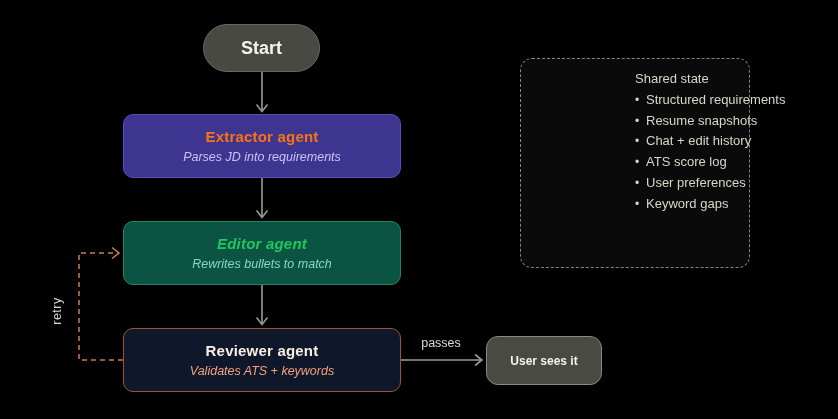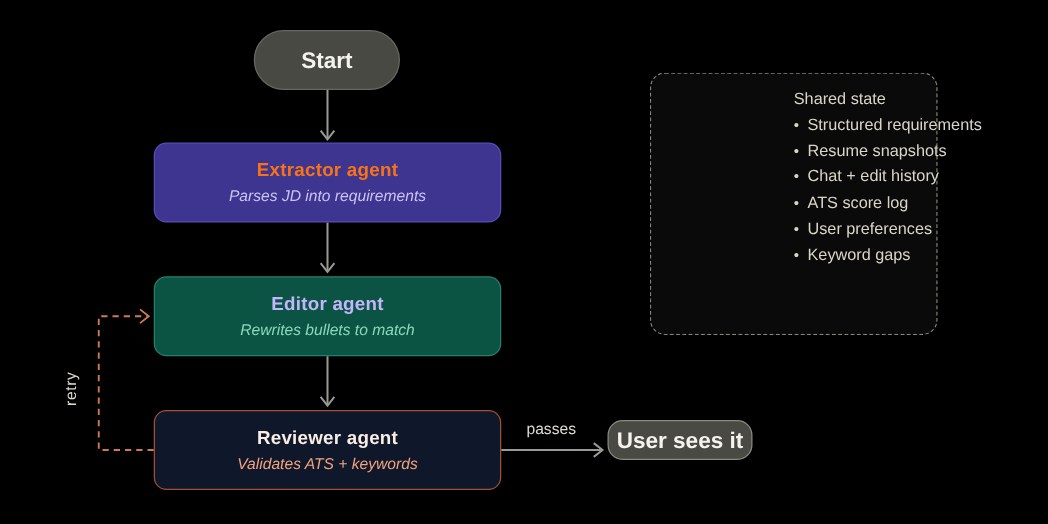--- a/index.html
+++ b/index.html
@@ -61,39 +61,39 @@
   }
   .extractor-node .title { color: #f97316; }
   .extractor-node .subtitle { color: #c9c4f2; }
   .editor-node {
     left: 123px; top: 221px;
     width: 278px; height: 64px;
     border-radius: 10px;
     background: #0b5444;
     border: 1.5px solid #27816a;
   }
-  .editor-node .title { color: #c4b5fd; }
+  .editor-node .title { color: #22c55e; font-style: italic; }
   .editor-node .subtitle { color: #8ad8bc; }
   .reviewer-node {
     left: 123px; top: 328px;
     width: 278px; height: 64px;
     border-radius: 10px;
     background: #0f172a;
     border: 1.5px solid #a3512b;
   }
   .reviewer-node .title { color: #f9ede4; }
   .reviewer-node .subtitle { color: #f2a37e; }
   .user-node {
     left: 486px; top: 336px;
-    width: 116px; height: 32px;
+    width: 116px; height: 49px;
     border-radius: 12px;
     background: #4a4a44;
     border: 1.5px solid #8a8a82;
     color: #f4f3ee;
-    font-size: 18px;
+    font-size: 12px;
     font-weight: 700;
   }
   .shared-panel {
     position: absolute;
     left: 520px; top: 58px;
     width: 230px; height: 210px;
     box-sizing: border-box;
     border: 1.5px dashed #85857d;
     border-radius: 12px;
     background: #0a0a0a;

